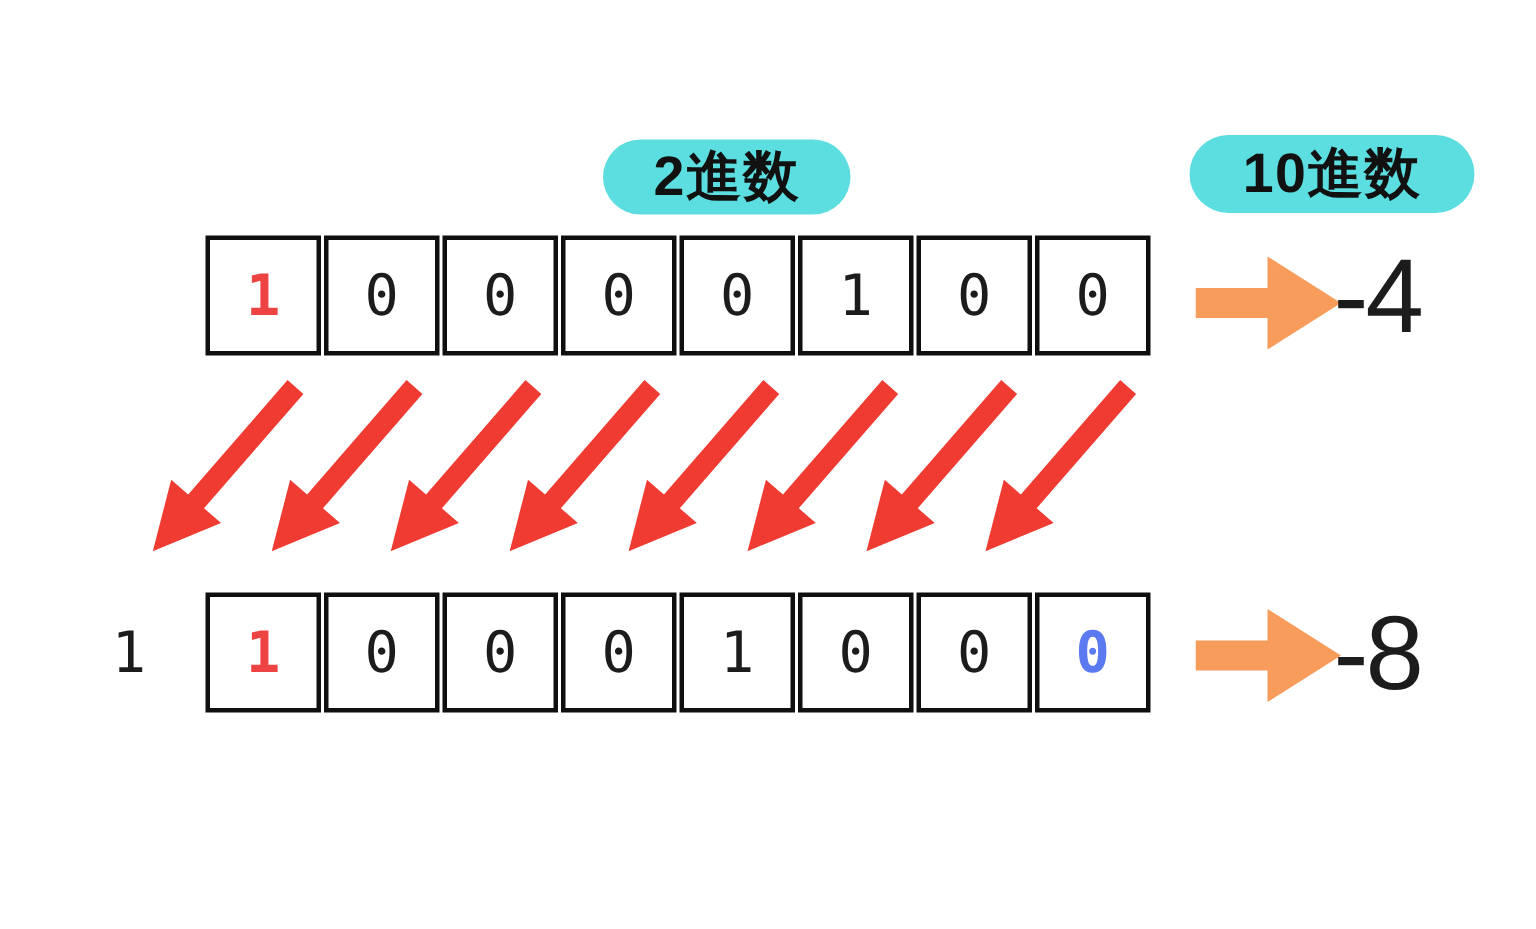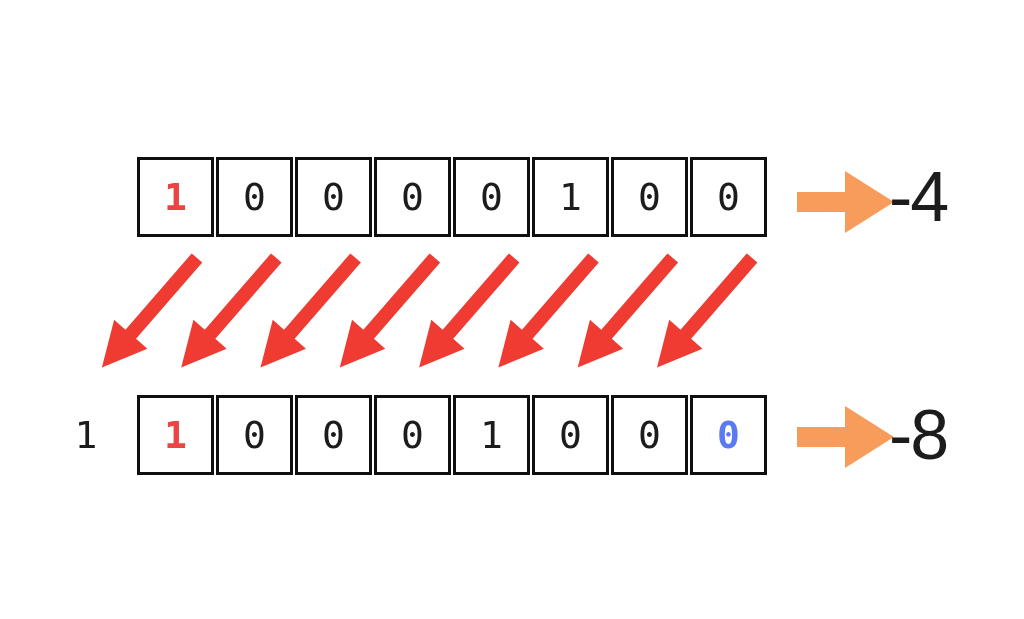--- a/index.html
+++ b/index.html
@@ -38,21 +38,23 @@
     font-size:70px;color:var(--text);letter-spacing:-2px;
   }
   .decimal-value.top{top:157px;}
   .decimal-value.bottom{top:395px;}
 </style>
 </head>
 <body>
 
 <div class="canvas">
 
+  <div class="pill pill-binary">2進数</div>
 
+  <div class="pill pill-decimal">10進数</div>
 
   <div class="bit-row top" id="top-row">
       <div class="cell red">1</div>
       <div class="cell">0</div>
       <div class="cell">0</div>
       <div class="cell">0</div>
       <div class="cell">0</div>
       <div class="cell">1</div>
       <div class="cell">0</div>
       <div class="cell">0</div>

